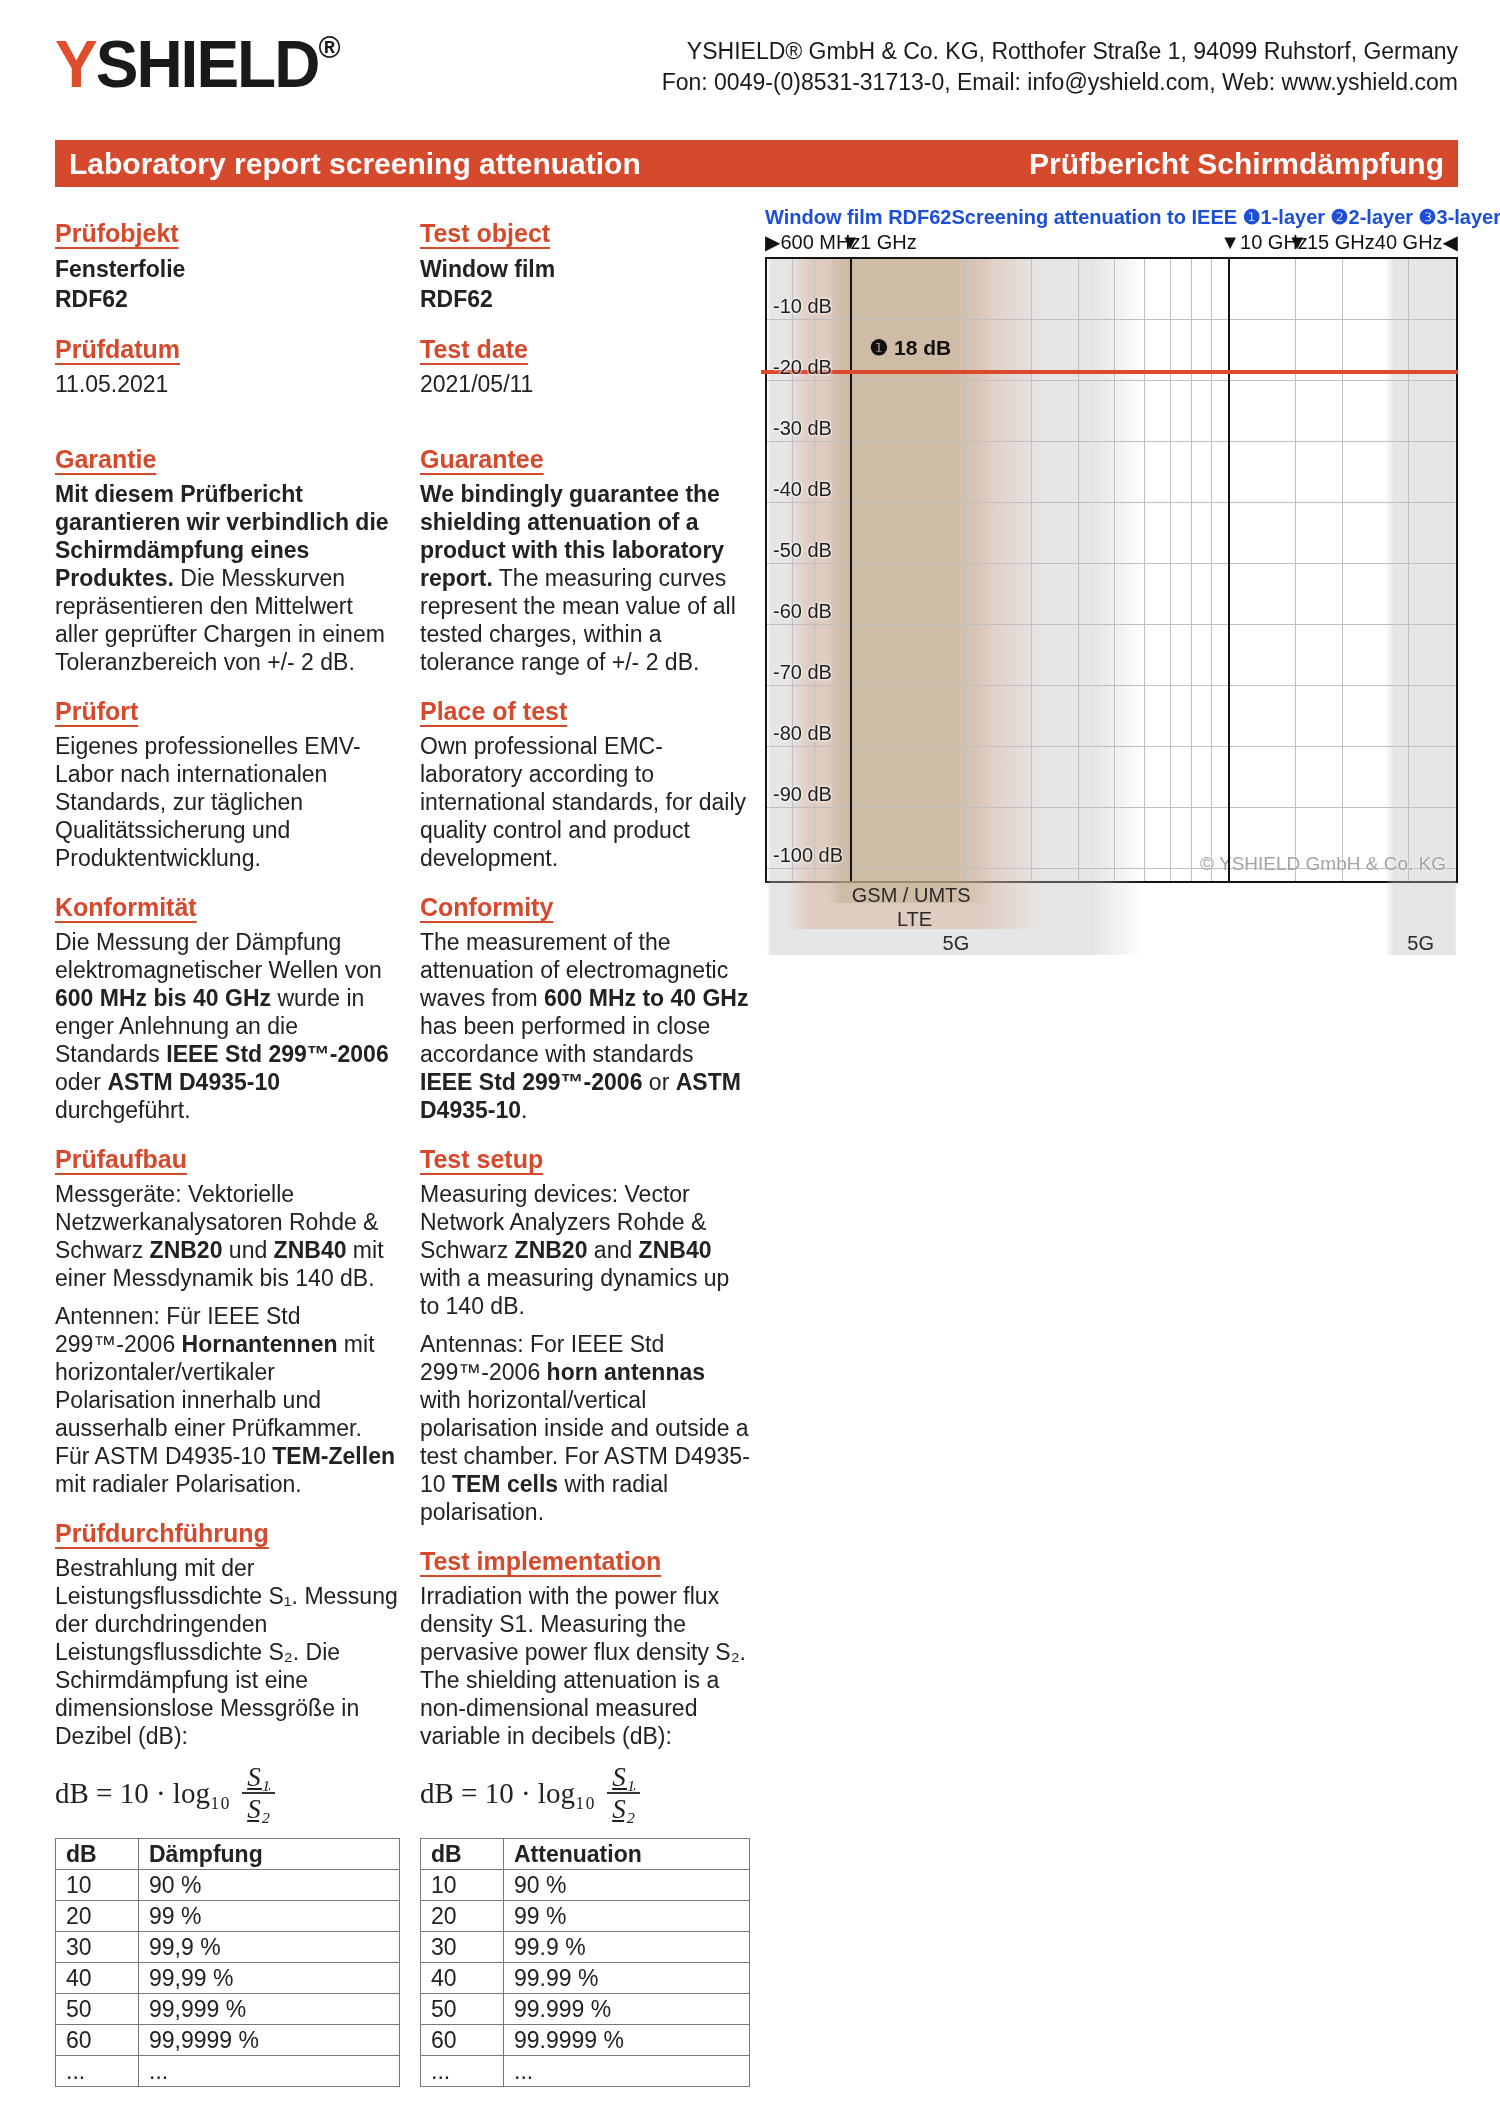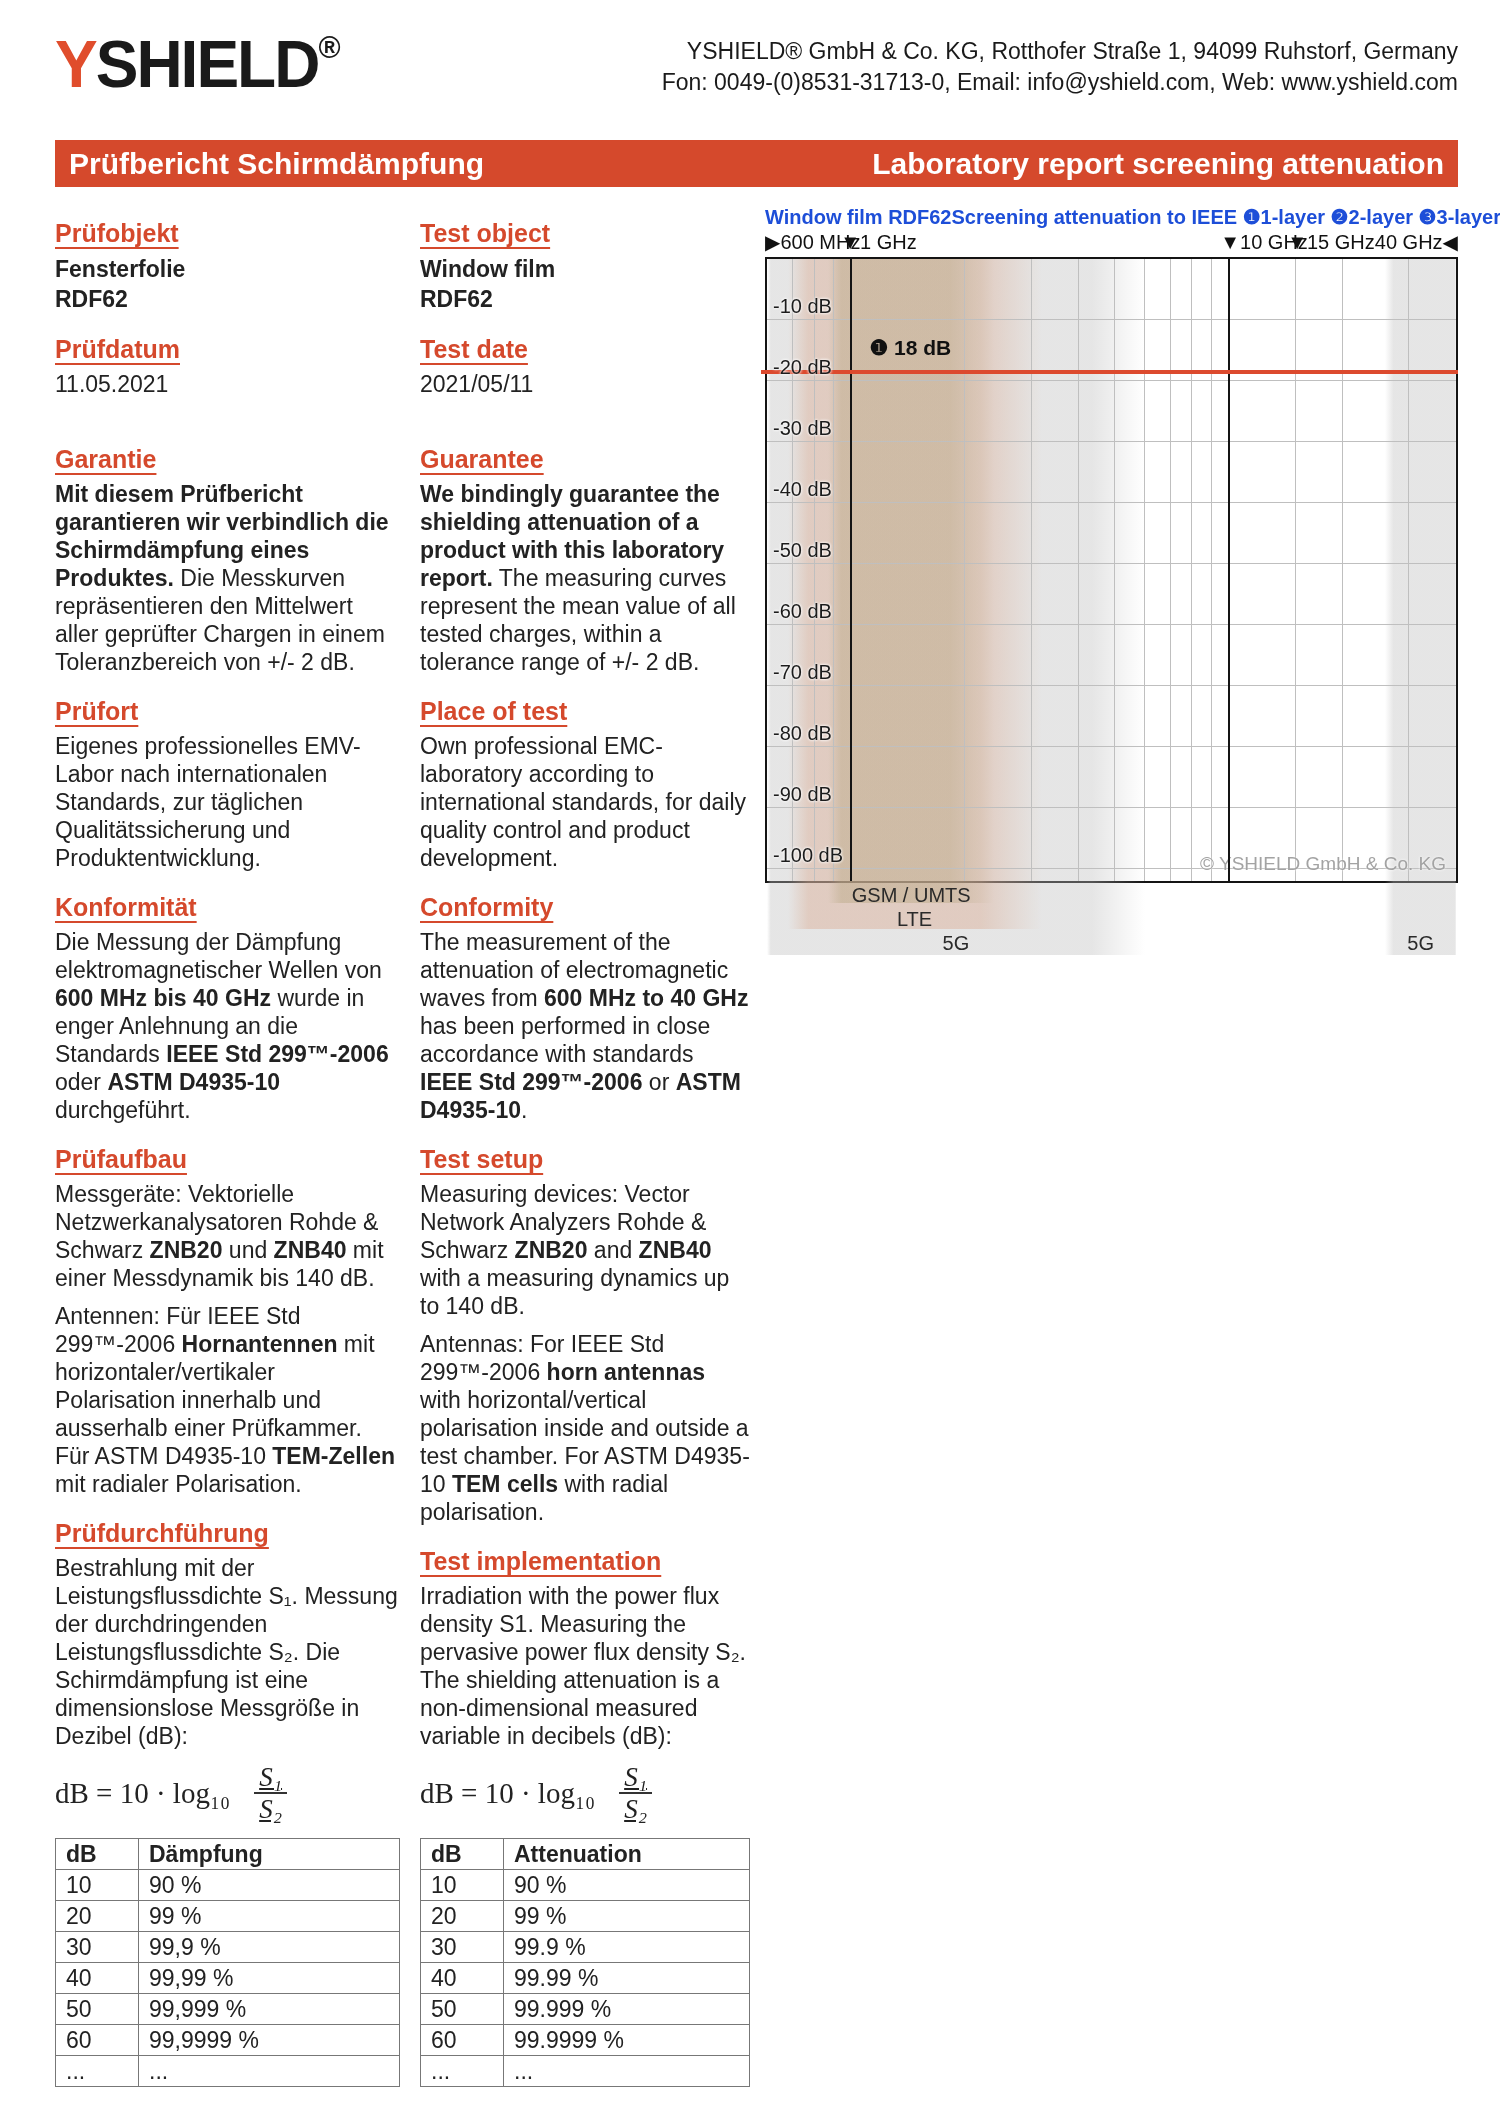--- a/index.html
+++ b/index.html
@@ -20,21 +20,21 @@
   .col-de{left:55px;width:345px;}
   .col-en{left:420px;width:330px;}
   .sec{margin:20px 0 6px 0;font-size:25px;line-height:30px;font-weight:bold;color:#d5492c;
        text-decoration:underline;text-decoration-thickness:2px;text-underline-offset:5px;}
   .sec:first-child{margin-top:13px;}
   .sec.mt-lg{margin-top:46px;}
   .col p{margin:0 0 10px 0;}
   .col .objline{font-weight:bold;line-height:30px;}
   .b{font-weight:bold;}
   
-  .formula{display:flex;align-items:center;gap:24px;margin:12px 0 14px 0;
+  .formula{display:flex;align-items:center;gap:12px;margin:12px 0 14px 0;
            font-family:"Liberation Serif",serif;font-size:29px;color:#222;}
   .frac{display:inline-flex;flex-direction:column;align-items:center;font-size:27px;line-height:1.12;text-decoration:underline;}
   .frac .num{border-bottom:2px solid #333;padding:0 5px;}
   .frac .num,.frac .den{font-style:italic;}
   
   table.att{border-collapse:collapse;width:100%;margin-top:6px;}
   table.att th,table.att td{border:1px solid #777;padding:2px 10px;font-size:23px;line-height:26px;text-align:left;}
   table.att th{font-weight:bold;}
   table.att td:first-child,table.att th:first-child{width:62px;}
   
@@ -61,22 +61,22 @@
 
 <div class="page">
 
   <div class="logo"><span class="y">Y</span><span>SHIELD</span><span class="reg">®</span></div>
   <div class="company">
     <div>YSHIELD® GmbH &amp; Co. KG,  Rotthofer Straße 1,  94099 Ruhstorf, Germany</div>
     <div>Fon: 0049-(0)8531-31713-0,  Email: info@yshield.com, Web: www.yshield.com</div>
   </div>
 
   <div class="banner">
+    <span>Laboratory report screening attenuation</span>
     <span>Prüfbericht Schirmdämpfung</span>
-    <span>Laboratory report screening attenuation</span>
   </div>
 
   <div class="col col-de">
     <div class="sec">Prüfobjekt</div>
     <div class="objline">Fensterfolie</div>
     <div class="objline">RDF62</div>
     <div class="sec">Prüfdatum</div>
     <p>11.05.2021</p>
     <div class="sec mt-lg">Garantie</div>
     <p><span class="b">Mit diesem Prüfbericht garantieren wir verbindlich die Schirmdämpfung eines Produktes.</span><span> Die Messkurven repräsentieren den Mittelwert aller geprüfter Chargen in einem Toleranzbereich von  +/- 2 dB.</span></p>

